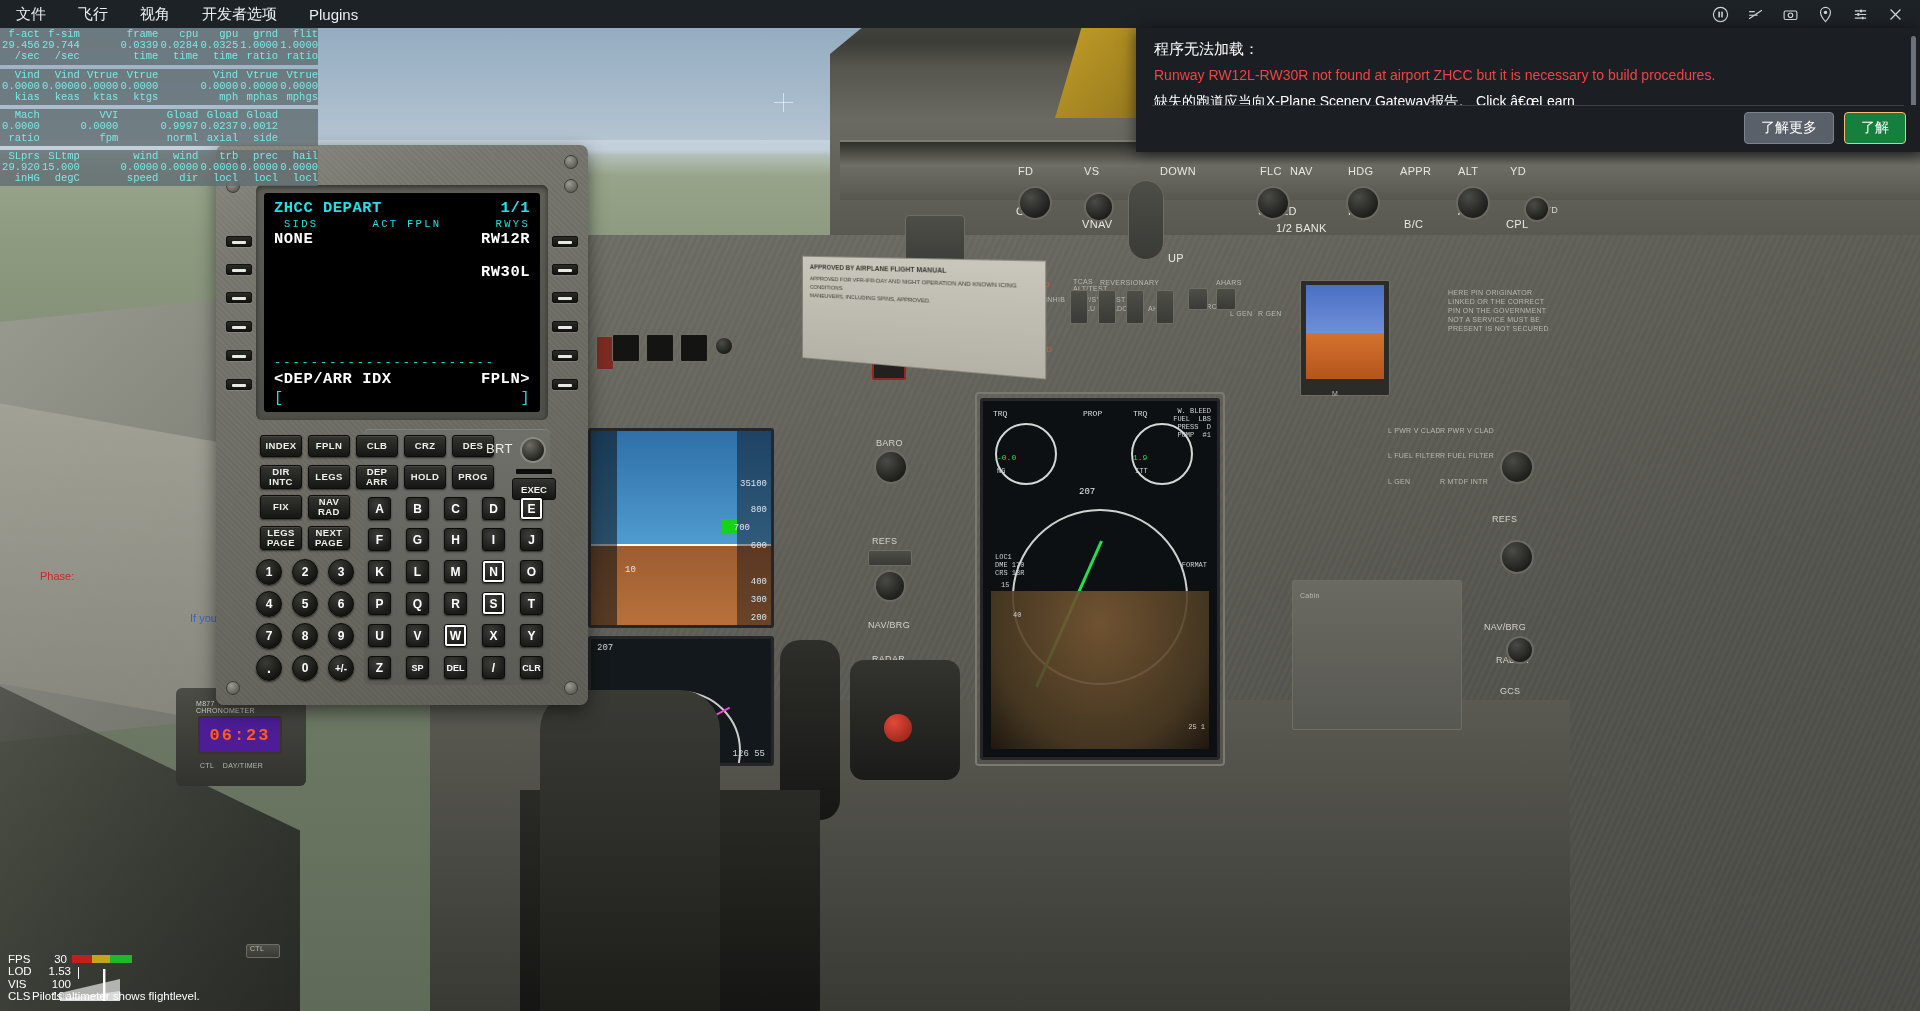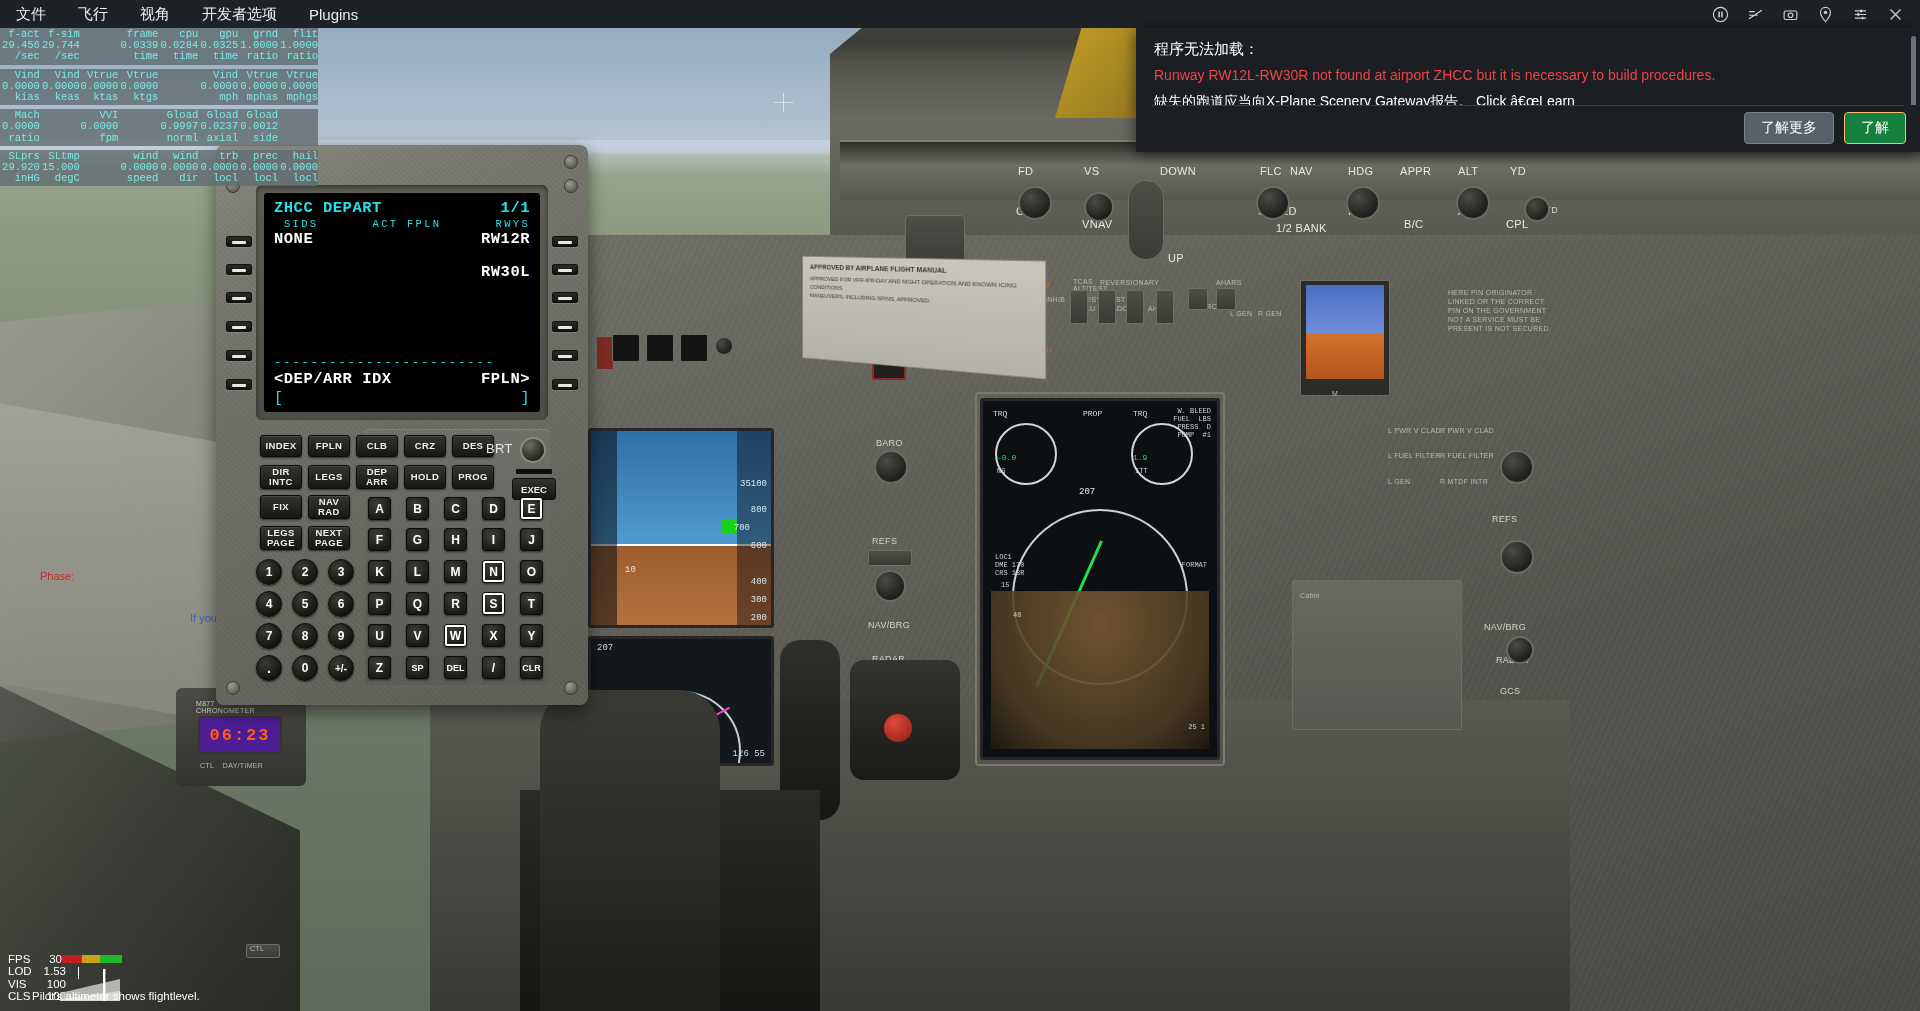--- a/index.html
+++ b/index.html
@@ -275,21 +275,21 @@
   }
   .btn-secondary { background:#5a6069; border:1px solid #7d838c; }
   .btn-primary { background:#15803d; border:1px solid #fdba74; }
 
   
   .fps {
     position:absolute; left:8px; bottom:8px; z-index:30;
     font-family:"Liberation Sans", sans-serif; color:#fff; font-size:11.5px;
     line-height:12.6px;
   }
-  .fps-row { display:flex; align-items:center; white-space:pre; }
+  .fps-row { display:flex; align-items:center; gap:5px; white-space:pre; }
   .fps-bar { width:60px; height:8px; display:flex; }
   .fps-bar i { display:block; height:100%; }
   .fps-graph { position:absolute; left:52px; top:12px; width:60px; height:36px; }
   .clock {
     position:absolute; left: 198px; top: 716px; width:84px; height:38px;
     background:#4c1d95; border:2px solid #3c342c; border-radius:3px;
     display:flex; align-items:center; justify-content:center;
   }
   .clock span { color:#ff5a1f; font:bold 17px "Liberation Mono", monospace; letter-spacing:2px; }
   .clockhousing {

